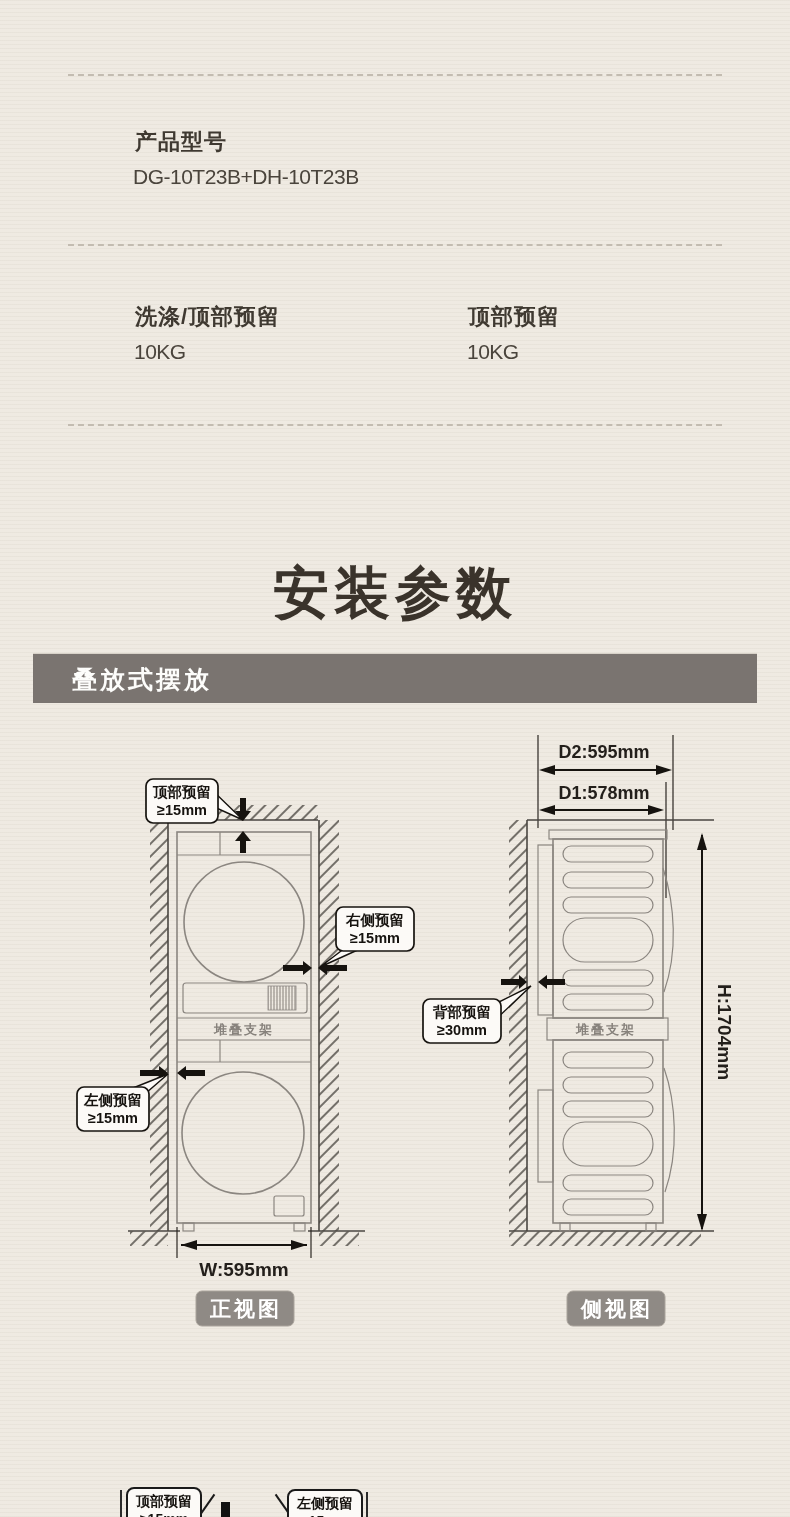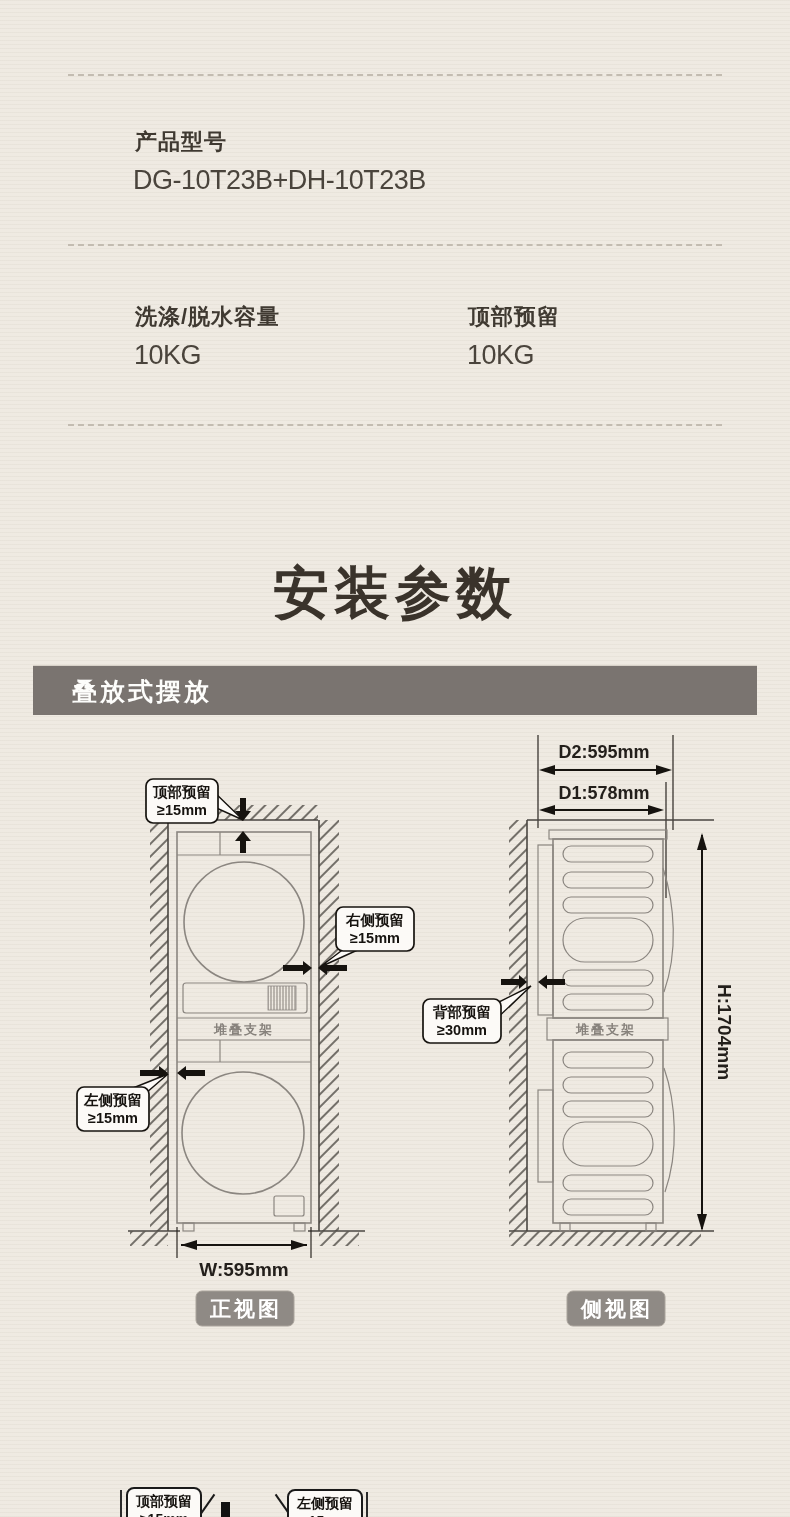--- a/index.html
+++ b/index.html
@@ -7,25 +7,25 @@
     position:relative;
     width:790px;height:1517px;
     overflow:hidden;
     background-color:#efeae2;
     background-image:repeating-linear-gradient(180deg, rgba(125,112,94,.055) 0 1px, rgba(0,0,0,0) 1px 4px);
     font-family:"Liberation Sans","DejaVu Sans",sans-serif;
     color:#433c34;
   }
   .dash{position:absolute;left:68px;width:654px;border-top:2px dashed #c3bcb1;}
   .h-label{position:absolute;font-size:22px;font-weight:bold;color:#3f3931;letter-spacing:1px;}
-  .h-value{position:absolute;font-size:27px;font-weight:500;color:#4a443c;letter-spacing:-0.5px;}
+  .h-value{position:absolute;font-size:21px;font-weight:500;color:#4a443c;letter-spacing:-0.5px;}
   .big-title{position:absolute;left:0;right:0;text-align:center;font-size:56px;font-weight:800;color:#3a332b;letter-spacing:5px;}
   .bar{position:absolute;left:33px;width:724px;height:50px;background:#7a7470;color:#fdfdfb;
        font-size:25px;font-weight:bold;letter-spacing:3px;line-height:50px;padding-left:39px;box-sizing:border-box;
-       border-top:1px solid #d8d2c9;margin-top:12px;}
+       border-top:1px solid #d8d2c9;}
   
   .wallline{stroke:#4a4642;stroke-width:1.6;fill:none;}
   .mline{stroke:#8b8680;stroke-width:1.6;fill:none;}
   .mthin{stroke:#8b8680;stroke-width:1.2;fill:none;}
   .dimline{stroke:#16130f;stroke-width:2;fill:none;}
   .extline{stroke:#2a2622;stroke-width:1.2;fill:none;}
   .arrfill{fill:#16130f;stroke:none;}
   .bubble{fill:#fcfaf7;stroke:#16130f;stroke-width:1.7;}
   .tail{fill:#fcfaf7;stroke:#16130f;stroke-width:1.4;}
   .cn-callout{font:bold 14.5px "Liberation Sans","DejaVu Sans",sans-serif;fill:#16130f;text-anchor:middle;}
@@ -46,21 +46,21 @@
 
 <div class="page">
 
   <div class="dash" style="top:74px"></div>
   <div class="dash" style="top:244px"></div>
   <div class="dash" style="top:424px"></div>
 
   <div class="h-label" style="left:135px;top:127px">产品型号</div>
   <div class="h-value" style="left:133px;top:165px">DG-10T23B+DH-10T23B</div>
 
-  <div class="h-label" style="left:135px;top:302px">洗涤/脱水容量</div>
+  <div class="h-label" style="left:135px;top:302px">洗涤/顶部预留</div>
   <div class="h-value" style="left:134px;top:340px">10KG</div>
   <div class="h-label" style="left:468px;top:302px">顶部预留</div>
   <div class="h-value" style="left:467px;top:340px">10KG</div>
 
   <div class="big-title" style="top:556px">安装参数</div>
 
   <div class="bar" style="top:653px">叠放式摆放</div>
 
   <svg style="position:absolute;left:0;top:700px" width="790" height="645" viewBox="0 0 790 645">
     <defs>

